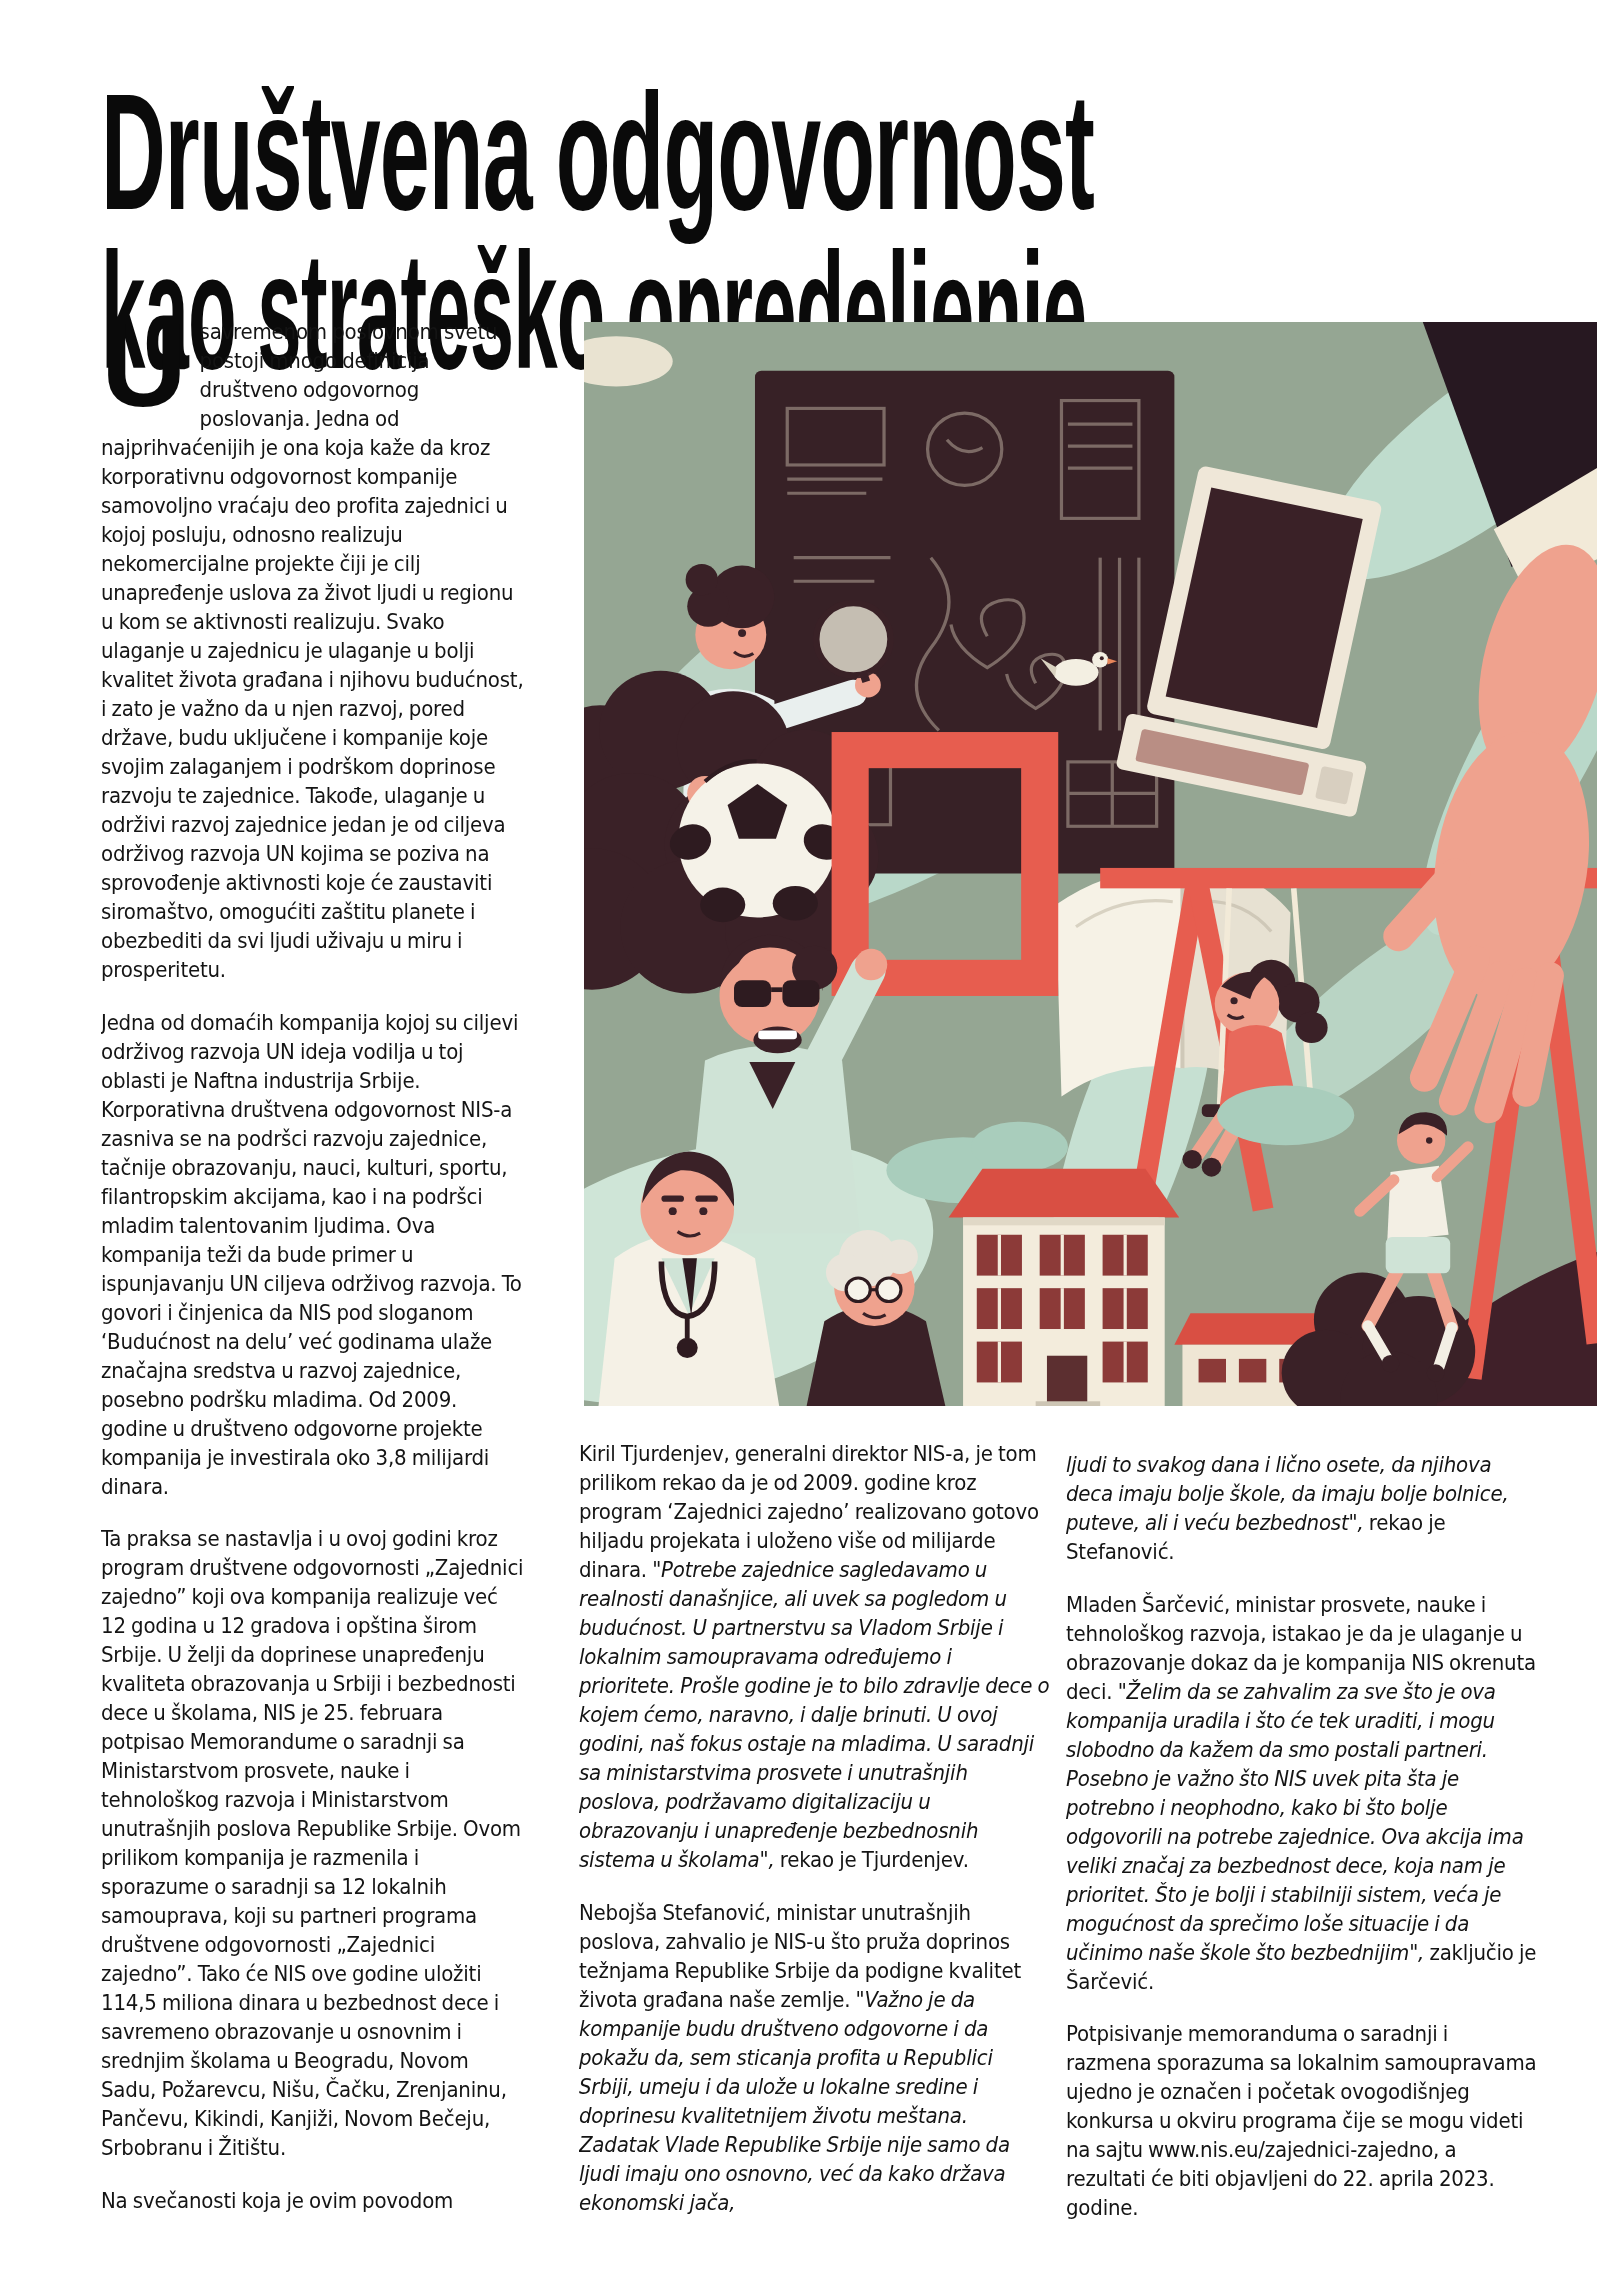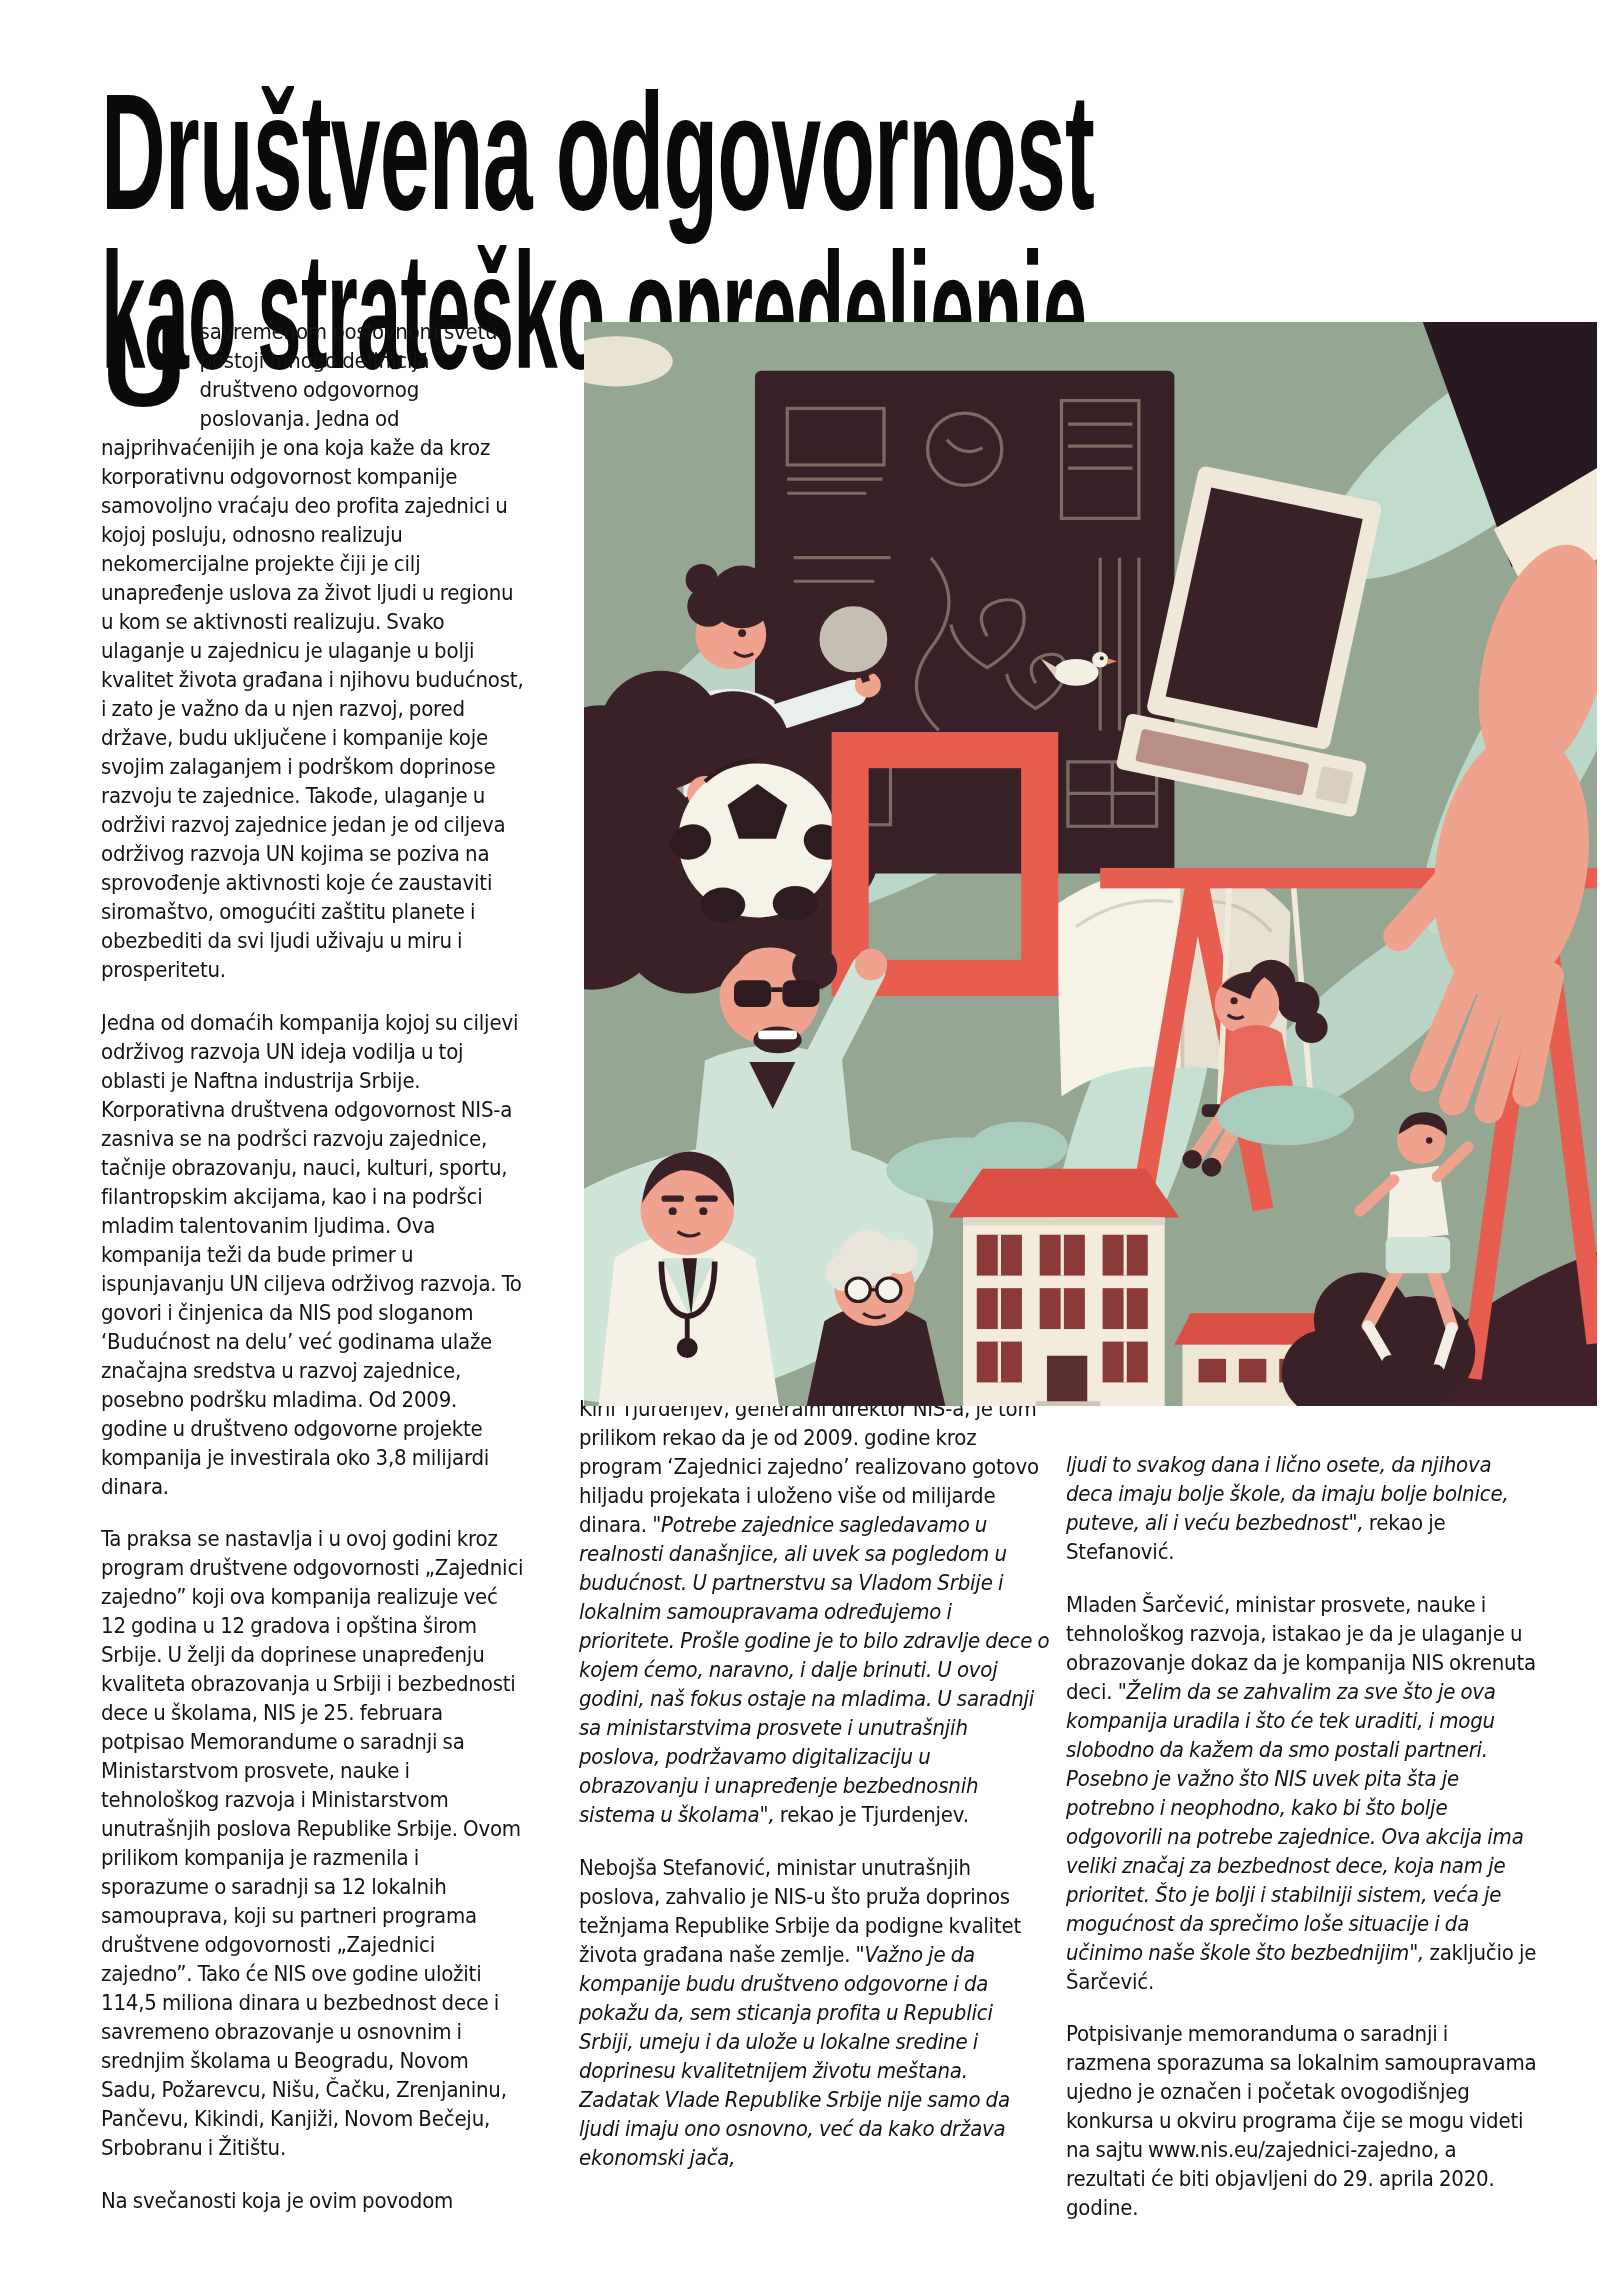--- a/index.html
+++ b/index.html
@@ -16,21 +16,21 @@
   }
   .title .t1{transform:scaleX(.54);}
   .title .t2{transform:scaleX(.48);}
   
   .col{
     position:absolute;color:#141414;font-size:22px;line-height:29px;
     letter-spacing:-0.2px;word-spacing:-0.8px;text-align:left;
     font-stretch:condensed;
   }
   .col-left{left:101px;top:317px;width:424px;height:1900px;overflow:hidden;}
-  .col-mid{left:579px;top:1394px;width:471px;height:793px;overflow:hidden;}
+  .col-mid{left:579px;top:1439px;width:471px;height:793px;overflow:hidden;}
   .col-right{left:1066px;top:1450px;width:471px;height:793px;overflow:hidden;}
   .col p{margin:0 0 23.6px 0;}
   .col em{font-style:italic;}
   .dropcap{
     float:left;font-weight:800;font-size:119px;line-height:83px;
     padding:6.3px 12.6px 0 0;color:#0a0a0a;letter-spacing:0;
     font-family:"Liberation Sans","DejaVu Sans",sans-serif;
   }
   
   .illo{position:absolute;left:584px;top:322px;width:1013px;height:1084px;}
@@ -52,21 +52,21 @@
       <p><span>Ta praksa se nastavlja i u ovoj godini kroz program društvene odgovornosti „Zajednici zajedno” koji ova kompanija realizuje već 12 godina u 12 gradova i opština širom Srbije. U želji da doprinese unapređenju kvaliteta obrazovanja u Srbiji i bezbednosti dece u školama, NIS je 25. februara potpisao Memorandume o saradnji sa Ministarstvom prosvete, nauke i tehnološkog razvoja i Ministarstvom unutrašnjih poslova Republike Srbije. Ovom prilikom kompanija je razmenila i sporazume o saradnji sa 12 lokalnih samouprava, koji su partneri programa društvene odgovornosti „Zajednici zajedno”. Tako će NIS ove godine uložiti 114,5 miliona dinara u bezbednost dece i savremeno obrazovanje u osnovnim i srednjim školama u Beogradu, Novom Sadu, Požarevcu, Nišu, Čačku, Zrenjaninu, Pančevu, Kikindi, Kanjiži, Novom Bečeju, Srbobranu i Žitištu.</span></p>
       <p><span>Na svečanosti koja je ovim povodom organizovana u Palati Srbija u Beogradu, Memorandum su potpisali Kiril Tjurdenjev, generalni direktor kompanije NIS, Nebojša Stefanović, ministar unutrašnjih poslova i Mladen Šarčević, ministar prosvete, nauke i tehnološkog razvoja. Prisutnima su se na svečanosti obratili i Aleksandar Antić, ministar rudarstva i energetike Srbije, kao i Zoran Radojičić, gradonačelnik Beograda.</span></p>
     </div>
   <div class="col col-mid">
       <p><span>Kiril Tjurdenjev, generalni direktor NIS-a, je tom prilikom rekao da je od 2009. godine kroz program ‘Zajednici zajedno’ realizovano gotovo hiljadu projekata i uloženo više od milijarde dinara. </span><em>"Potrebe zajednice sagledavamo u realnosti današnjice, ali uvek sa pogledom u budućnost. U partnerstvu sa Vladom Srbije i lokalnim samoupravama određujemo i prioritete. Prošle godine je to bilo zdravlje dece o kojem ćemo, naravno, i dalje brinuti. U ovoj godini, naš fokus ostaje na mladima. U saradnji sa ministarstvima prosvete i unutrašnjih poslova, podržavamo digitalizaciju u obrazovanju i unapređenje bezbednosnih sistema u školama", </em><span>rekao je Tjurdenjev.</span></p>
       <p><span>Nebojša Stefanović, ministar unutrašnjih poslova, zahvalio je NIS-u što pruža doprinos težnjama Republike Srbije da podigne kvalitet života građana naše zemlje. </span><em>"Važno je da kompanije budu društveno odgovorne i da pokažu da, sem sticanja profita u Republici Srbiji, umeju i da ulože u lokalne sredine i doprinesu kvalitetnijem životu meštana. Zadatak Vlade Republike Srbije nije samo da ljudi imaju ono osnovno, već da kako država ekonomski jača,</em></p>
     </div>
   <div class="col col-right">
       <p><em>ljudi to svakog dana i lično osete, da njihova deca imaju bolje škole, da imaju bolje bolnice, puteve, ali i veću bezbednost", </em><span>rekao je Stefanović.</span></p>
       <p><span>Mladen Šarčević, ministar prosvete, nauke i tehnološkog razvoja, istakao je da je ulaganje u obrazovanje dokaz da je kompanija NIS okrenuta deci. </span><em>"Želim da se zahvalim za sve što je ova kompanija uradila i što će tek uraditi, i mogu slobodno da kažem da smo postali partneri. Posebno je važno što NIS uvek pita šta je potrebno i neophodno, kako bi što bolje odgovorili na potrebe zajednice. Ova akcija ima veliki značaj za bezbednost dece, koja nam je prioritet. Što je bolji i stabilniji sistem, veća je mogućnost da sprečimo loše situacije i da učinimo naše škole što bezbednijim", </em><span>zaključio je Šarčević.</span></p>
-      <p><span>Potpisivanje memoranduma o saradnji i razmena sporazuma sa lokalnim samoupravama ujedno je označen i početak ovogodišnjeg konkursa u okviru programa čije se mogu videti na sajtu www.nis.eu/zajednici-zajedno, a rezultati će biti objavljeni do 29. aprila 2020. godine.</span></p>
+      <p><span>Potpisivanje memoranduma o saradnji i razmena sporazuma sa lokalnim samoupravama ujedno je označen i početak ovogodišnjeg konkursa u okviru programa čije se mogu videti na sajtu www.nis.eu/zajednici-zajedno, a rezultati će biti objavljeni do 22. aprila 2023. godine.</span></p>
     </div>
 
   <div class="illo">
     <svg viewBox="0 0 1256 1380" preserveAspectRatio="none" aria-hidden="true">
 
       <rect width="1256" height="1380" fill="#95a693"></rect>
 
       <g>
         <ellipse cx="430" cy="600" rx="340" ry="95" transform="rotate(-28 430 600)" fill="#b9d8c9"></ellipse>
         <ellipse cx="240" cy="420" rx="200" ry="60" transform="rotate(-35 240 420)" fill="#c6e0d2" opacity=".8"></ellipse>

